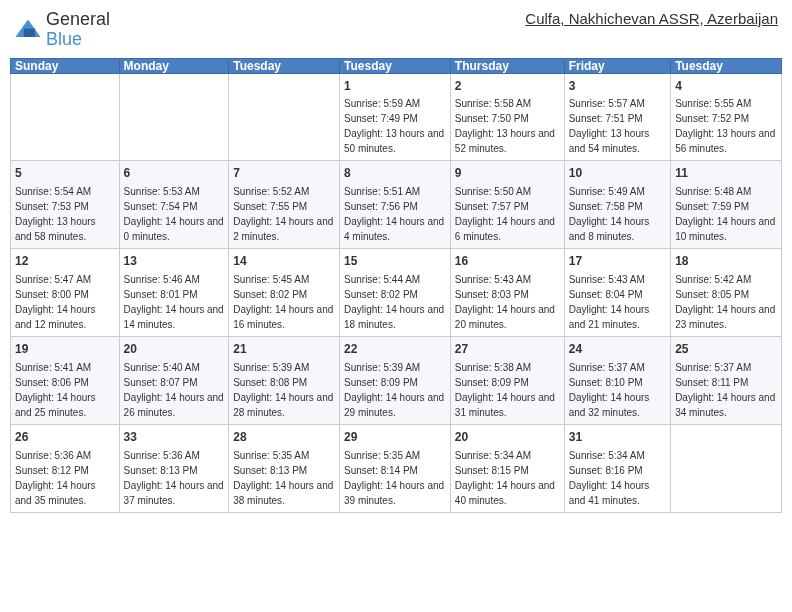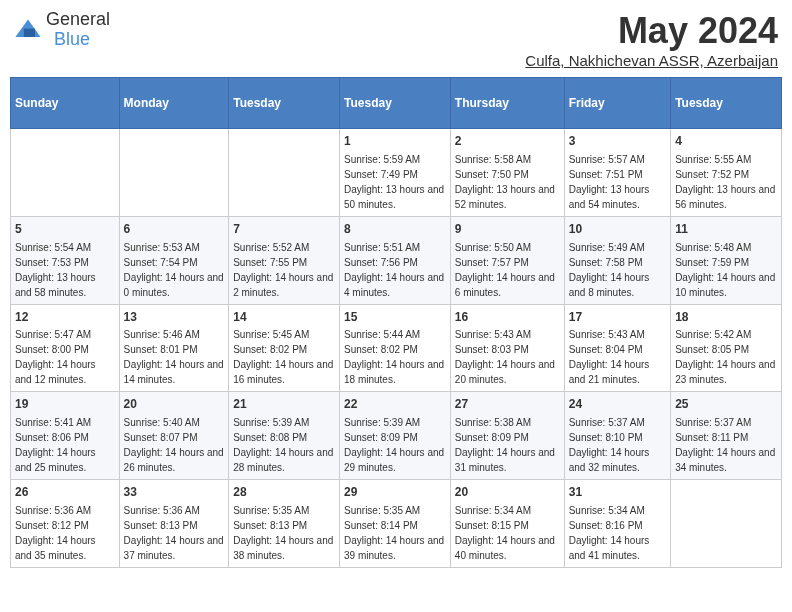--- a/index.html
+++ b/index.html
@@ -23,21 +23,20 @@
       gap: 4px;
     }
     .logo-text {
       font-size: 18px;
       font-weight: normal;
       color: #333;
       line-height: 1.1;
     }
     .logo-text span {
       color: #4a90d9;
-      margin-left: 8px;
     }
     .logo-icon {
       width: 28px;
       height: 28px;
     }
     .title-block {
       text-align: right;
     }
     .month-title {
       font-size: 36px;
@@ -50,21 +49,21 @@
       text-decoration: underline;
     }
     table {
       width: 100%;
       border-collapse: collapse;
       font-size: 10.5px;
     }
     thead tr th {
       background-color: #4a7fc1;
       color: #fff;
-      padding: 18px 4px;
+      padding: 0 4px;
       text-align: left;
       font-size: 12px;
       font-weight: bold;
       border: 1px solid #3a6aaa;
     }
     tbody tr td {
       border: 1px solid #ccc;
       vertical-align: top;
       padding: 4px 4px;
       min-height: 70px;
@@ -97,21 +96,20 @@
     <svg class="logo-icon" viewBox="0 0 40 40">
       <polygon points="20,5 38,30 2,30" fill="#4a90d9"></polygon>
       <polygon points="14,18 30,18 30,30 14,30" fill="#2a5fa0"></polygon>
     </svg>
     <div class="logo-text">
       <div>General</div>
       <div><span>Blue</span></div>
     </div>
   </div>
   <div class="title-block">
-    <div class="month-title">May 2024</div>
     <div class="subtitle">Culfa, Nakhichevan ASSR, Azerbaijan</div>
   </div>
 </div>
 
 <table>
   <thead>
     <tr id="thead-row">
         <th>Sunday</th>
         <th>Monday</th>
         <th>Tuesday</th>

